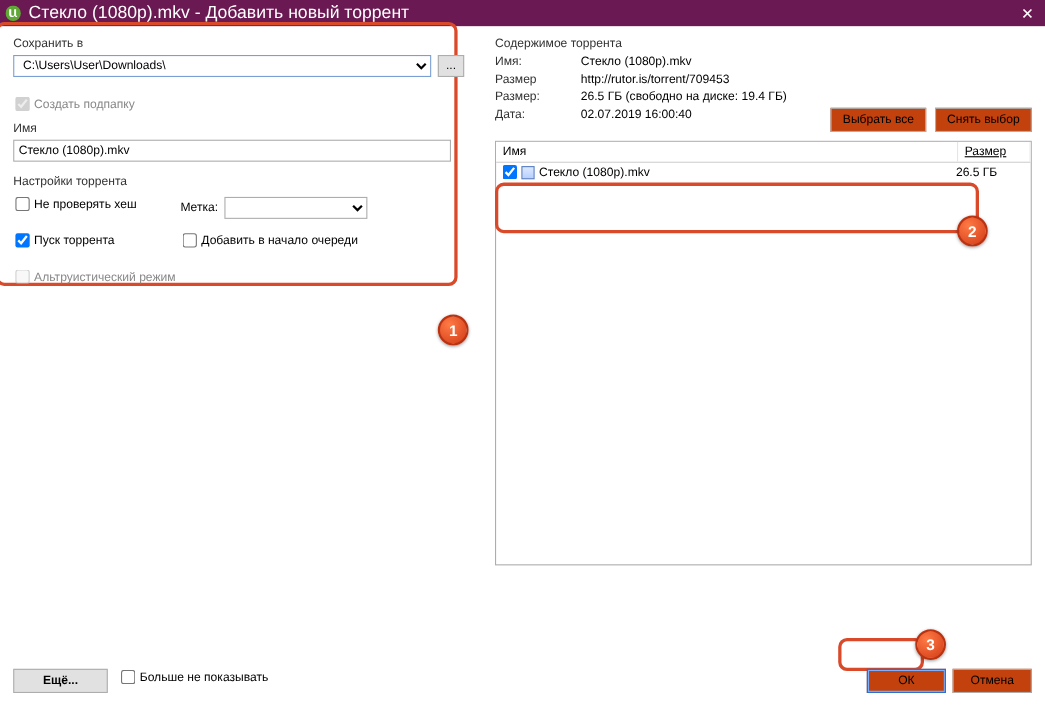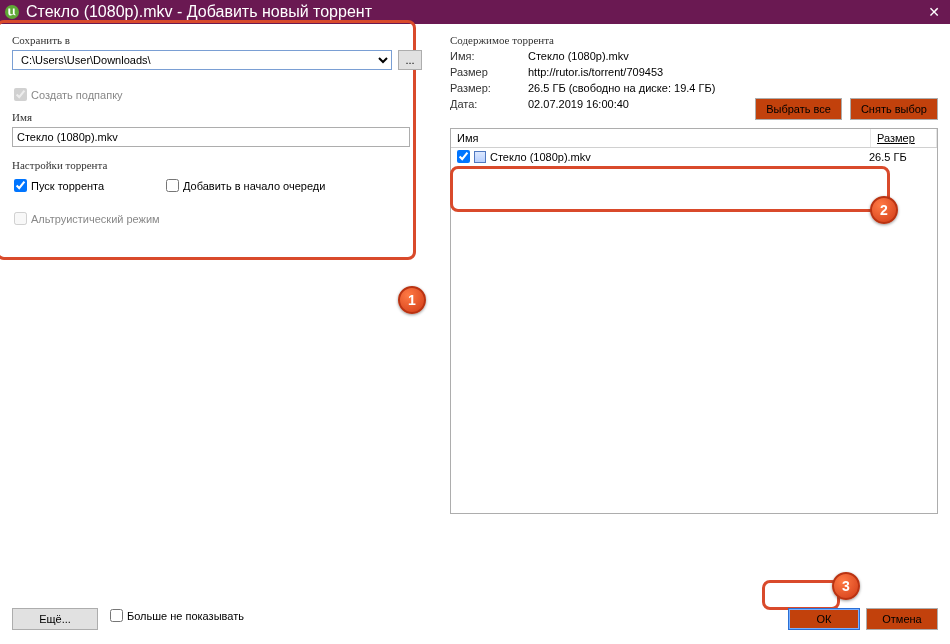--- a/index.html
+++ b/index.html
@@ -19,21 +19,21 @@
 .callout-box { position: absolute; border: 3px solid #d94a2b; border-radius: 8px; pointer-events: none; }
 .callout-1 { left: -4px; top: -4px; width: 420px; height: 240px; }
 .callout-2 { left: 450px; top: 142px; width: 440px; height: 46px; }
 .callout-3 { left: 762px; top: 556px; width: 78px; height: 30px; }
 
 .badge { position: absolute; width: 28px; height: 28px; border-radius: 50%; background: radial-gradient(circle at 35% 30%, #ff7a45, #d13b17); color: #fff; font-weight: bold; font-size: 14px; display: flex; align-items: center; justify-content: center; box-shadow: 0 1px 3px rgba(0,0,0,.4); border: 2px solid #b93312; pointer-events: none; }
 .badge-1 { left: 398px; top: 262px; }
 .badge-2 { left: 870px; top: 172px; }
 .badge-3 { left: 832px; top: 548px; }
 
-.group-label { color: #333; margin-bottom: 4px; font-family: Liberation Serif, serif; }
+.group-label { color: #333; margin-bottom: 4px; }
 
 .row { display: flex; align-items: center; gap: 6px; margin-bottom: 18px; }
 select.path { flex: 1; height: 20px; border: 1px solid #7a9fd4; background: #fff; padding: 0 4px; color: #000; }
 select.path option { background:#1a5fd0; color:#fff; }
 .browse-btn { width: 24px; height: 20px; border: 1px solid #adadad; background: #e1e1e1; cursor: pointer; }
 
 .chk-row { display: flex; align-items: center; gap: 4px; margin: 4px 0 10px 2px; }
 .chk-row.disabled { color: #888; }
 input[type=checkbox] { width: 13px; height: 13px; }
 
@@ -59,21 +59,21 @@
 .file-header .col.name { flex: 1; }
 .file-header .col.size { width: 66px; text-decoration: underline; }
 .file-row { display: flex; align-items: center; padding: 2px 6px; }
 .file-row .name-cell { flex: 1; display: flex; align-items: center; gap: 4px; }
 .file-row .size-cell { width: 62px; }
 .file-icon { width: 12px; height: 12px; border: 1px solid #5078c0; background: linear-gradient(#dce8ff,#b8d0ff); }
 
 .bottom-bar { position: absolute; left: 12px; right: 12px; bottom: 12px; display: flex; align-items: center; }
 .bottom-bar .left { display: flex; align-items: center; gap: 10px; }
 .bottom-bar .right { margin-left: auto; display: flex; gap: 6px; }
-.more-btn { height: 22px; min-width: 86px; border: 1px solid #adadad; background: #e1e1e1; cursor: pointer; }
+.more-btn { height: 22px; min-width: 86px; border: 1px solid #adadad; background: #e1e1e1; cursor: pointer; font-weight: bold; }
 
 svg.u-icon circle { fill: #5fa836; }
 svg.u-icon path { fill: #fff; }
 </style>
 </head>
 <body>
 
 <div class="titlebar">
   <span class="app-icon">
     <svg class="u-icon" width="14" height="14" viewBox="0 0 16 16">
@@ -107,20 +107,30 @@
       <label class="chk-row disabled">
         <input type="checkbox" checked="" disabled="" style="">
         <span>Создать подпапку</span>
       </label>
 
       <div class="group-label">Имя</div>
       <input class="text-input" value="Стекло (1080p).mkv" style="">
 
       <div class="group-label">Настройки торрента</div>
       <div class="settings-grid">
+        <div class="settings-row1">
+          <label class="chk-row col1">
+            <input type="checkbox" style="">
+            <span>Не проверять хеш</span>
+          </label>
+          <div class="col2">
+            <span>Метка:</span>
+            <select class="dropdown"></select>
+          </div>
+        </div>
         <div class="settings-row1">
           <label class="chk-row col1">
             <input type="checkbox" checked="" style="">
             <span>Пуск торрента</span>
           </label>
           <label class="chk-row">
             <input type="checkbox" style="">
             <span>Добавить в начало очереди</span>
           </label>
         </div>

